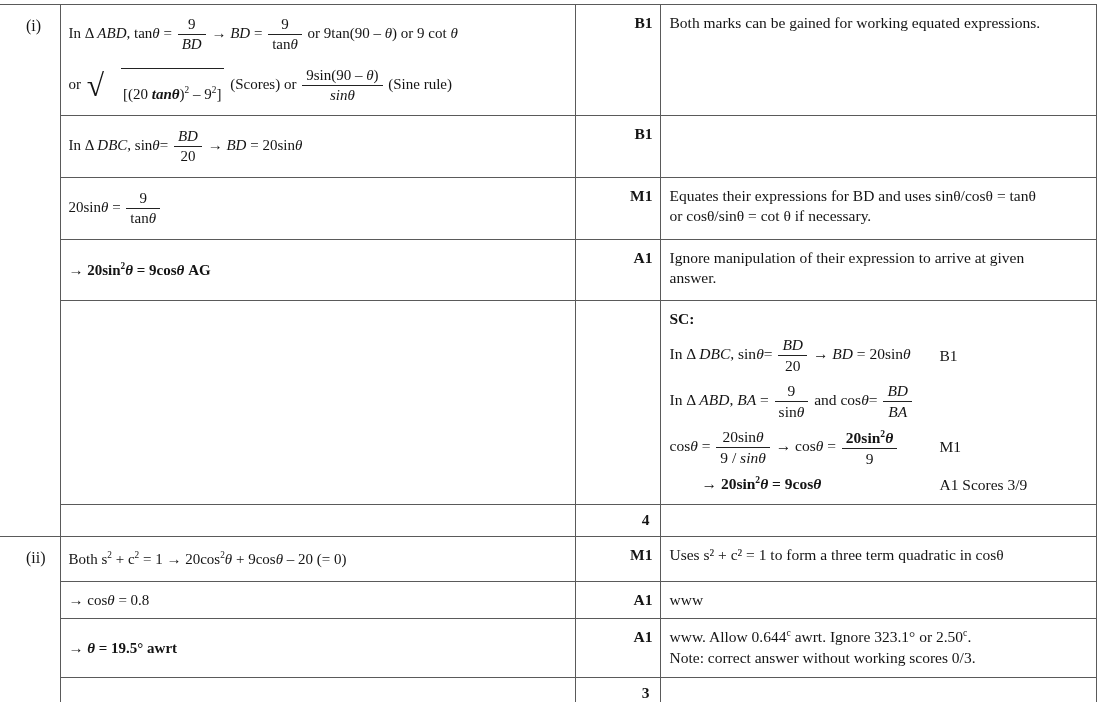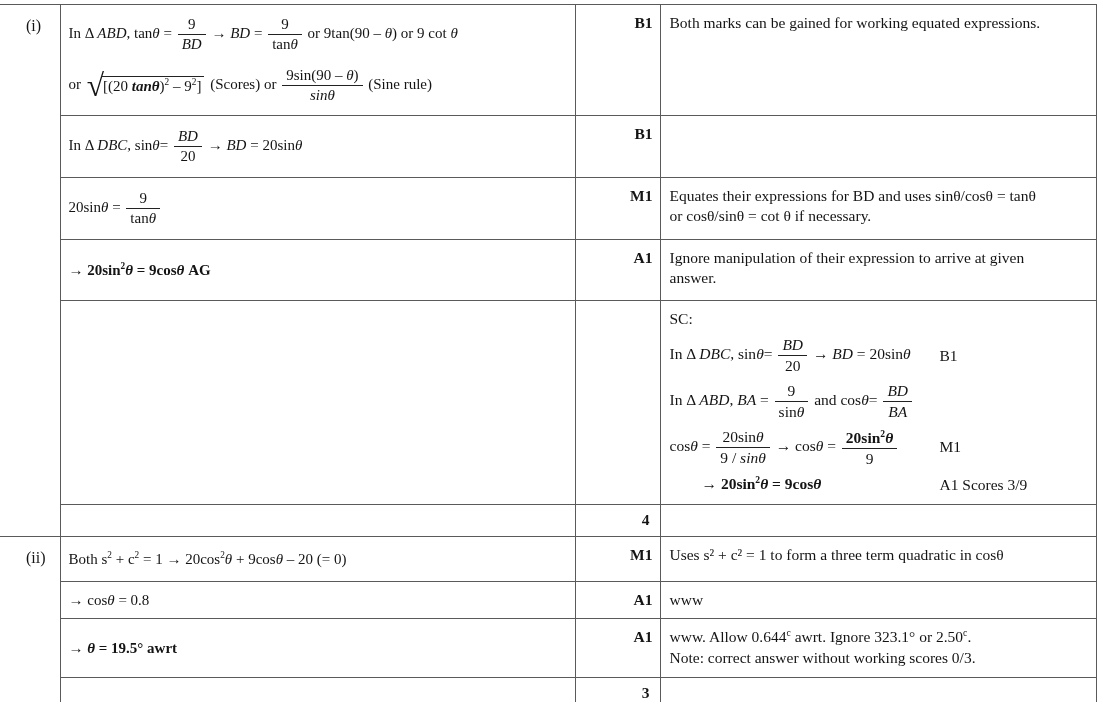--- a/index.html
+++ b/index.html
@@ -16,22 +16,22 @@
   .mline + .mline{margin-top:13px;}
   .m-i{font-style:italic;}
   .m-b{font-weight:bold;font-family:Liberation Serif, serif;}
   .m-bi{font-weight:bold;font-style:italic;}
   sup{font-size:0.62em;}
   .frac{display:inline-block;vertical-align:middle;text-align:center;margin:0 2px;line-height:1.15;}
   .fnum{display:block;padding:0 4px 1px;border-bottom:1px solid #222;}
   .fden{display:block;padding:1px 4px 0;}
   .sqrt{display:inline-flex;align-items:center;vertical-align:middle;margin:0 2px;}
   .sqrt-sign{font-size:2.1em;line-height:0.8;margin-right:-3px;}
-  .sqrt-body{border-top:1.5px solid #222;padding:0 3px 0 2px;}
-  .sc-title{font-weight:normal;margin:0 0 4px 0;}
+  .sqrt-body{border-top:1.5px solid #222;padding:16px 3px 0 2px;margin-left:20px;}
+  .sc-title{font-weight:bold;margin:0 0 4px 0;}
   .sc-line{display:flex;justify-content:space-between;align-items:center;margin:7px 0;}
   .sc-math{display:inline-block;}
   .sc-math.indent{margin-left:32px;}
   .sc-mark{flex:none;width:150px;font-weight:normal;}
   .gline{margin:0;}
 </style>
 </head>
 <body>
 
 <table class="ms">

